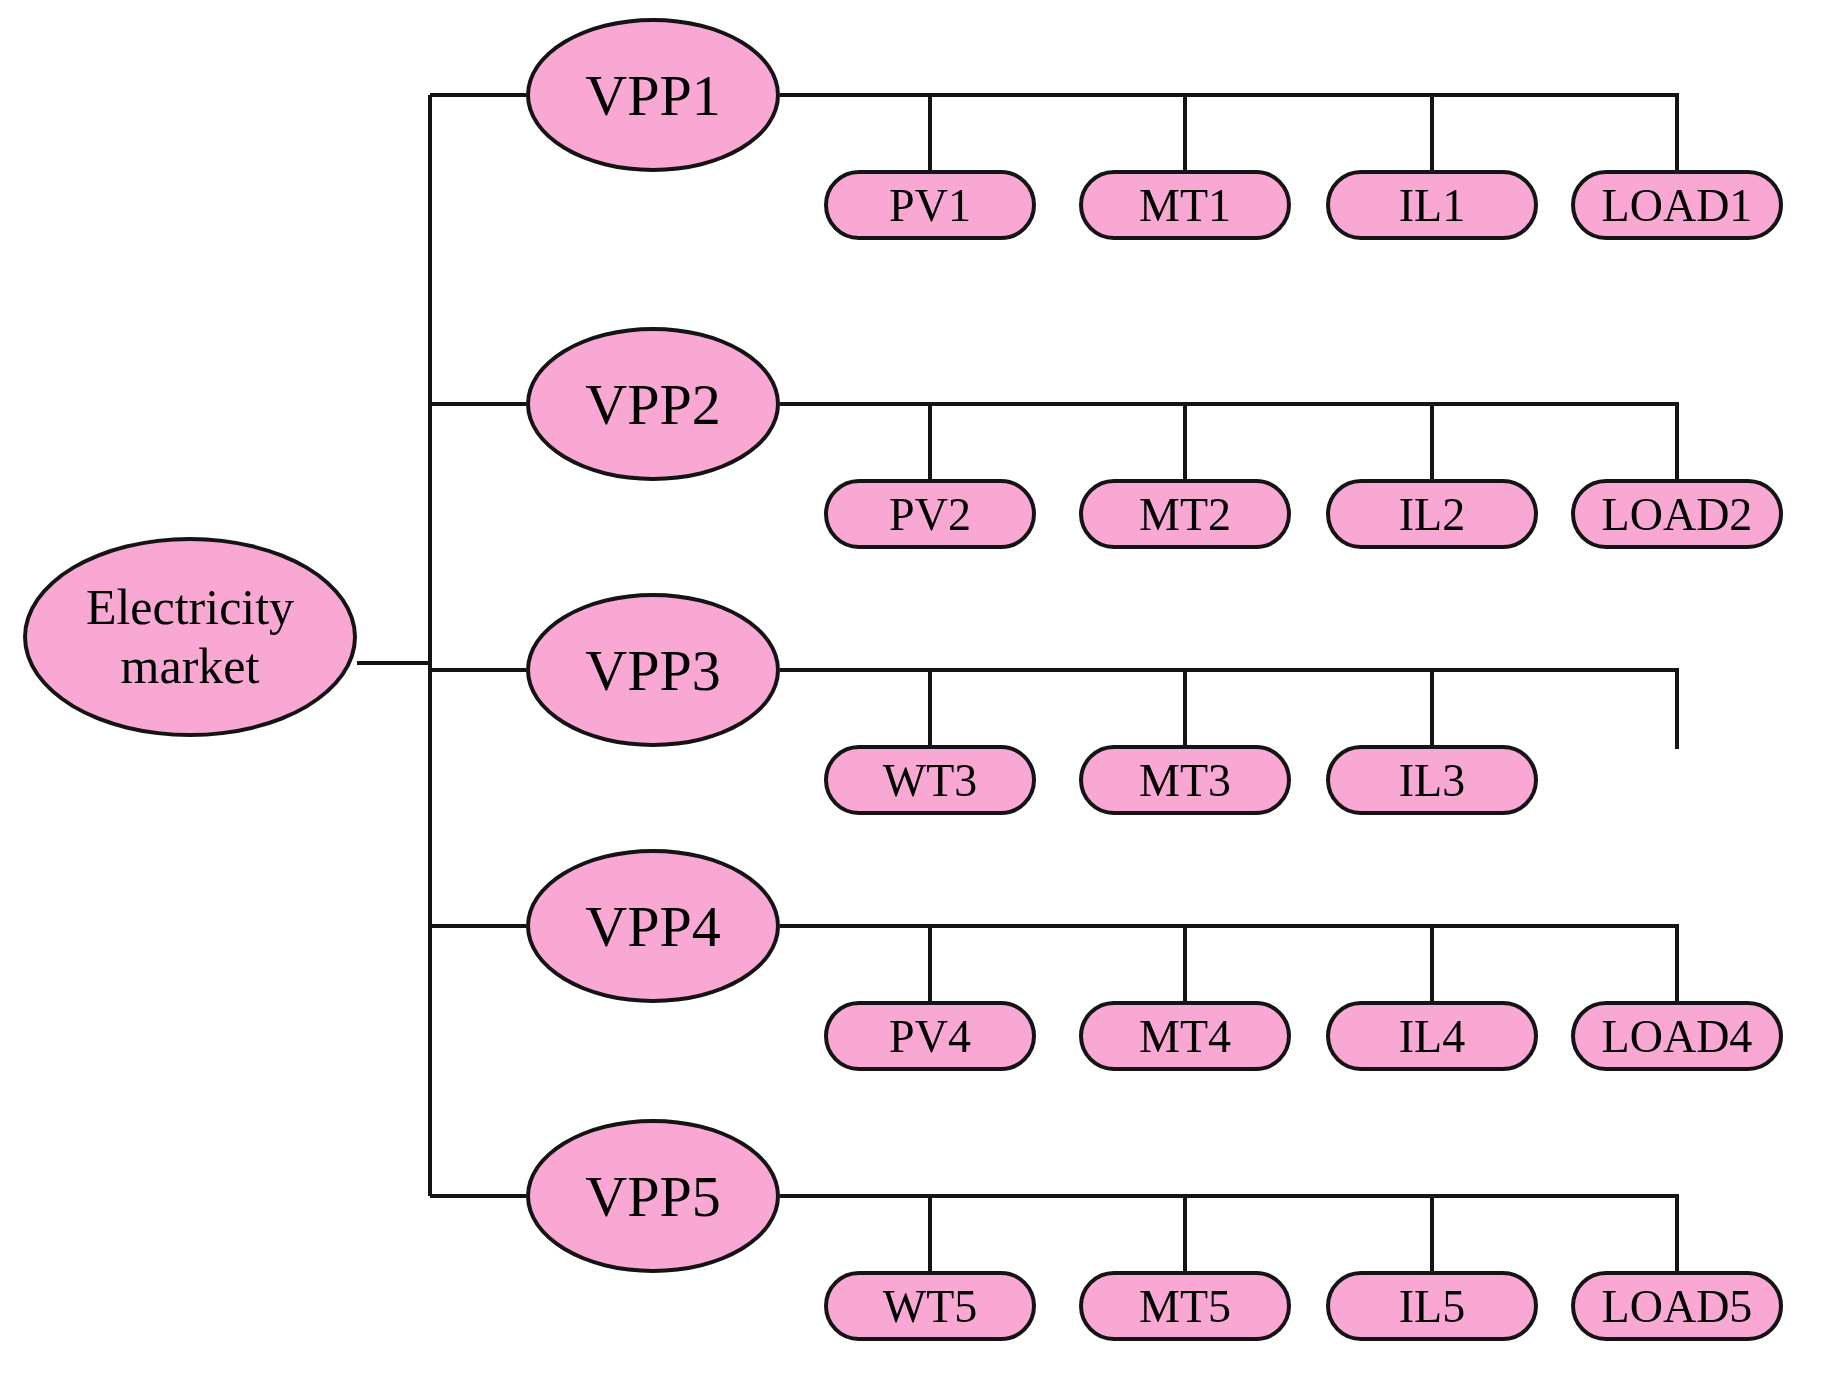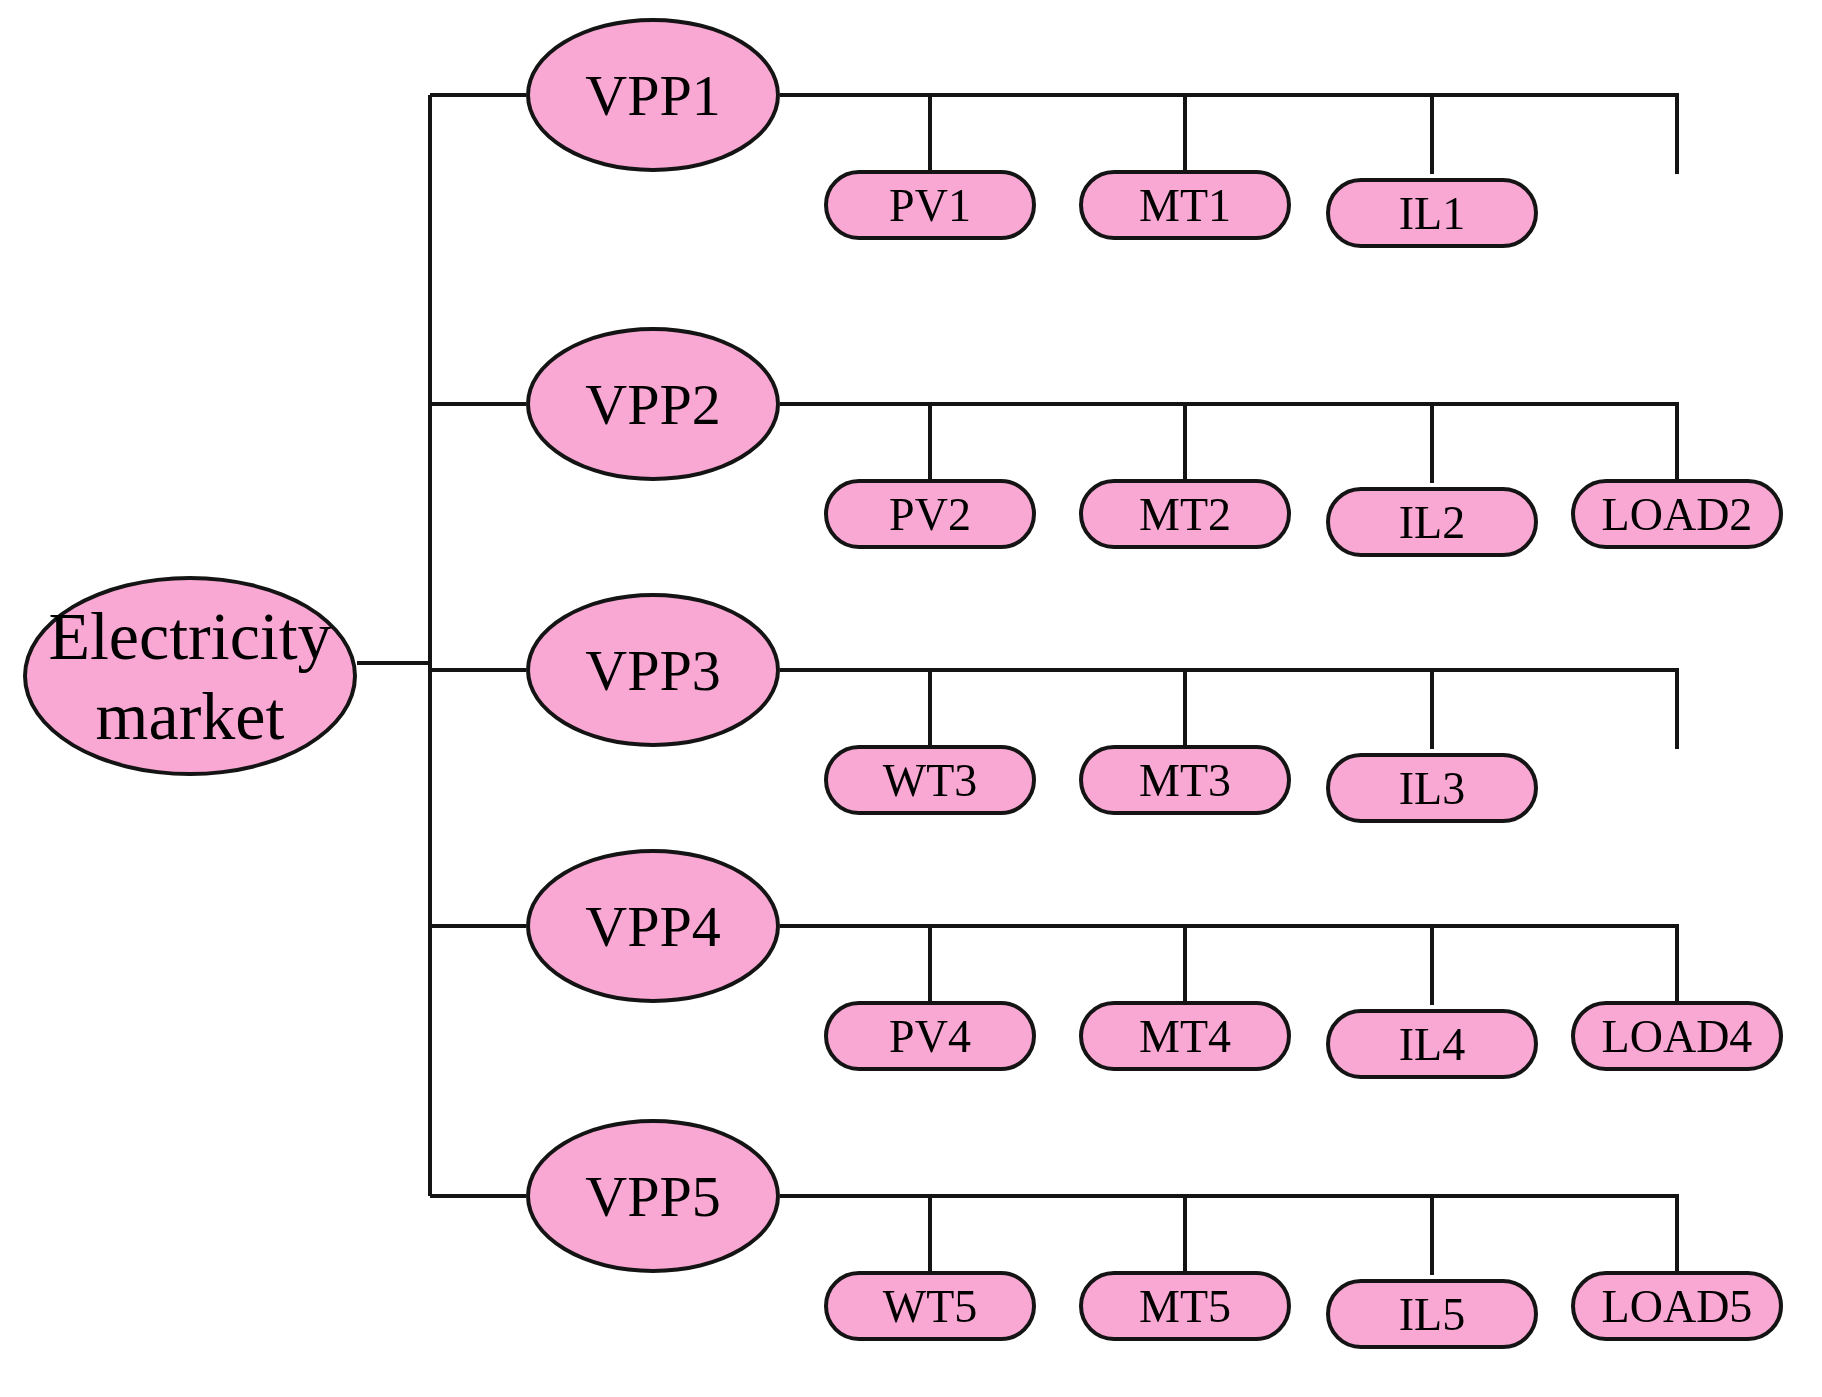--- a/index.html
+++ b/index.html
@@ -21,24 +21,24 @@
   .node {
     position: absolute;
     display: flex;
     align-items: center;
     justify-content: center;
     text-align: center;
     background: #f9a8d4;
     border: 4px solid #141414;
   }
   .market {
-    left: 23px; top: 576px;
+    left: 23px; top: 537px;
     width: 334px; height: 200px;
     border-radius: 50%;
-    font-size: 68px;
+    font-size: 50px;
     line-height: 1.18;
     padding: 0 26px;
   }
   .vpp {
     left: 526px;
     width: 254px; height: 154px;
     border-radius: 50%;
     font-size: 58px;
   }
   .vpp.r1 { top: 18px; }
@@ -46,21 +46,21 @@
   .vpp.r3 { top: 593px; }
   .vpp.r4 { top: 849px; }
   .vpp.r5 { top: 1119px; }
   .child {
     width: 212px; height: 70px;
     border-radius: 44px;
     font-size: 46px;
   }
   .child.c1 { left: 824px; }
   .child.c2 { left: 1079px; }
-  .child.c3 { left: 1326px; margin-top: 8px; }
+  .child.c3 { left: 1326px; }
   .child.c4 { left: 1571px; }
   .child.r1 { top: 170px; }
   .child.r2 { top: 479px; }
   .child.r3 { top: 745px; }
   .child.r4 { top: 1001px; }
   .child.r5 { top: 1271px; }
 </style>
 </head>
 <body>
 
@@ -95,20 +95,21 @@
 
   <div class="node vpp r1">VPP1</div>
   <div class="node vpp r2">VPP2</div>
   <div class="node vpp r3">VPP3</div>
   <div class="node vpp r4">VPP4</div>
   <div class="node vpp r5">VPP5</div>
 
   <div class="node child r1 c1">PV1</div>
   <div class="node child r1 c2">MT1</div>
   <div class="node child r1 c3">IL1</div>
+  <div class="node child r1 c4">LOAD1</div>
 
   <div class="node child r2 c1">PV2</div>
   <div class="node child r2 c2">MT2</div>
   <div class="node child r2 c3">IL2</div>
   <div class="node child r2 c4">LOAD2</div>
 
   <div class="node child r3 c1">WT3</div>
   <div class="node child r3 c2">MT3</div>
   <div class="node child r3 c3">IL3</div>
 

